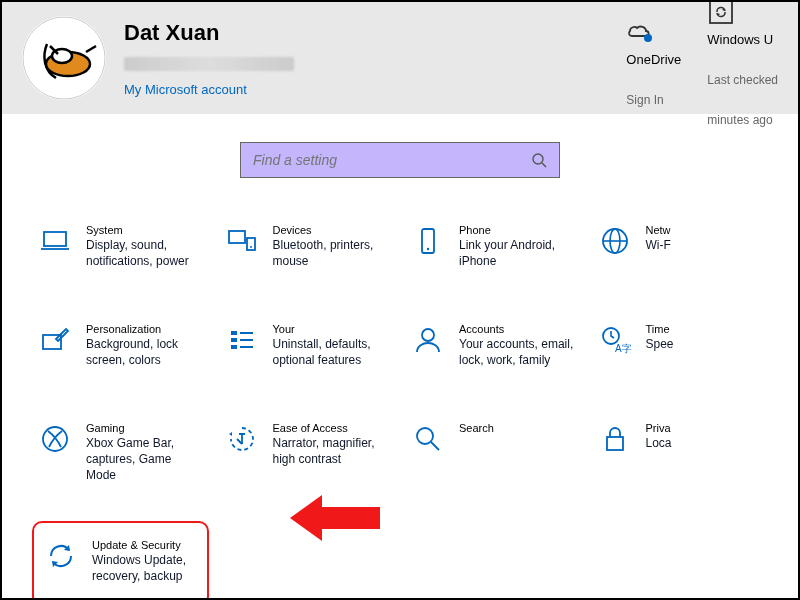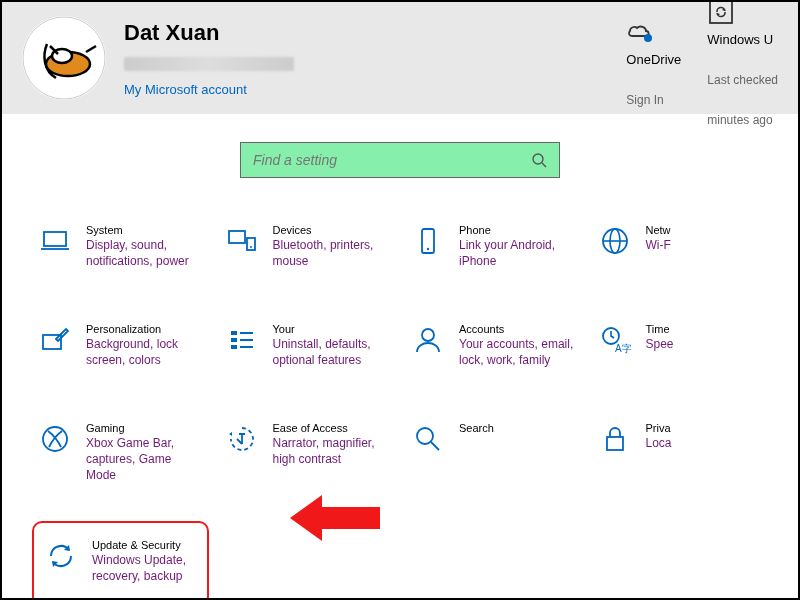--- a/index.html
+++ b/index.html
@@ -42,21 +42,21 @@
   padding-top: 8px;
 }
 .header-item { display: flex; flex-direction: column; align-items: flex-start; gap: 2px; }
 .header-item .hicon { width: 28px; height: 28px; margin-bottom: 4px; position: relative; }
 .header-item-title { font-size: 13px; color: #000; }
 .header-item-sub { font-size: 12px; color: #666; margin-top: 24px; }
 .search-wrap { display: flex; justify-content: center; padding: 28px 0 18px; }
 .search-box {
   width: 320px; height: 36px; border: 1px solid #666;
   display: flex; align-items: center; padding: 0 12px;
-  background: #86efac;
+  background: #c4b5fd;
 }
 .search-input {
   flex: 1; border: none; outline: none; font-size: 14px;
   font-style: italic; color: #555; background: transparent;
 }
 .search-icon-btn { width: 16px; height: 16px; }
 .grid {
   padding: 20px 30px 0 30px;
   display: grid;
   grid-template-columns: repeat(4, 1fr);
@@ -72,21 +72,21 @@
   border-radius: 10px;
   padding: 16px 10px 20px 10px;
   margin-top: -8px;
 }
 .cat-icon {
   width: 34px; height: 34px; flex-shrink: 0;
   display: flex; align-items: center; justify-content: center;
 }
 .cat-text { display: flex; flex-direction: column; gap: 2px; }
 .cat-title { font-size: 11px; color: #000; }
-.cat-desc { font-size: 12px; color: #701a75; line-height: 1.3; max-width: 150px; }
+.cat-desc { font-size: 12px; color: #0f172a; line-height: 1.3; max-width: 150px; }
 .arrow-annotation {
   position: absolute;
   left: 290px; top: 493px;
   width: 90px; height: 50px;
 }
 svg { display: block; }
 </style>
 </head>
 <body>
 

